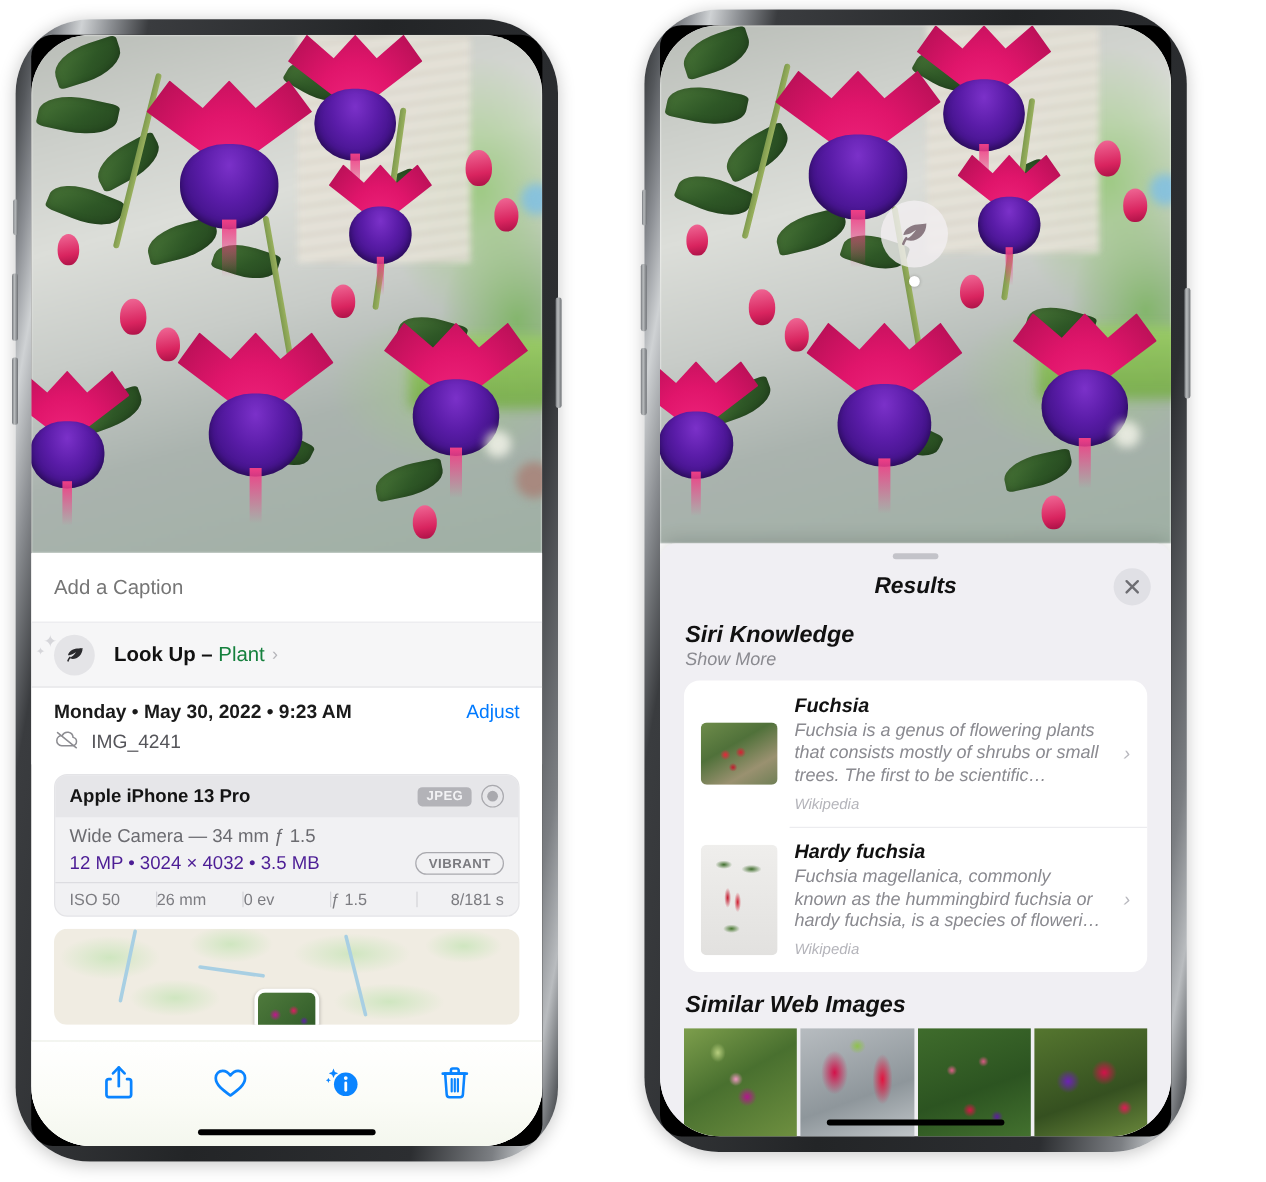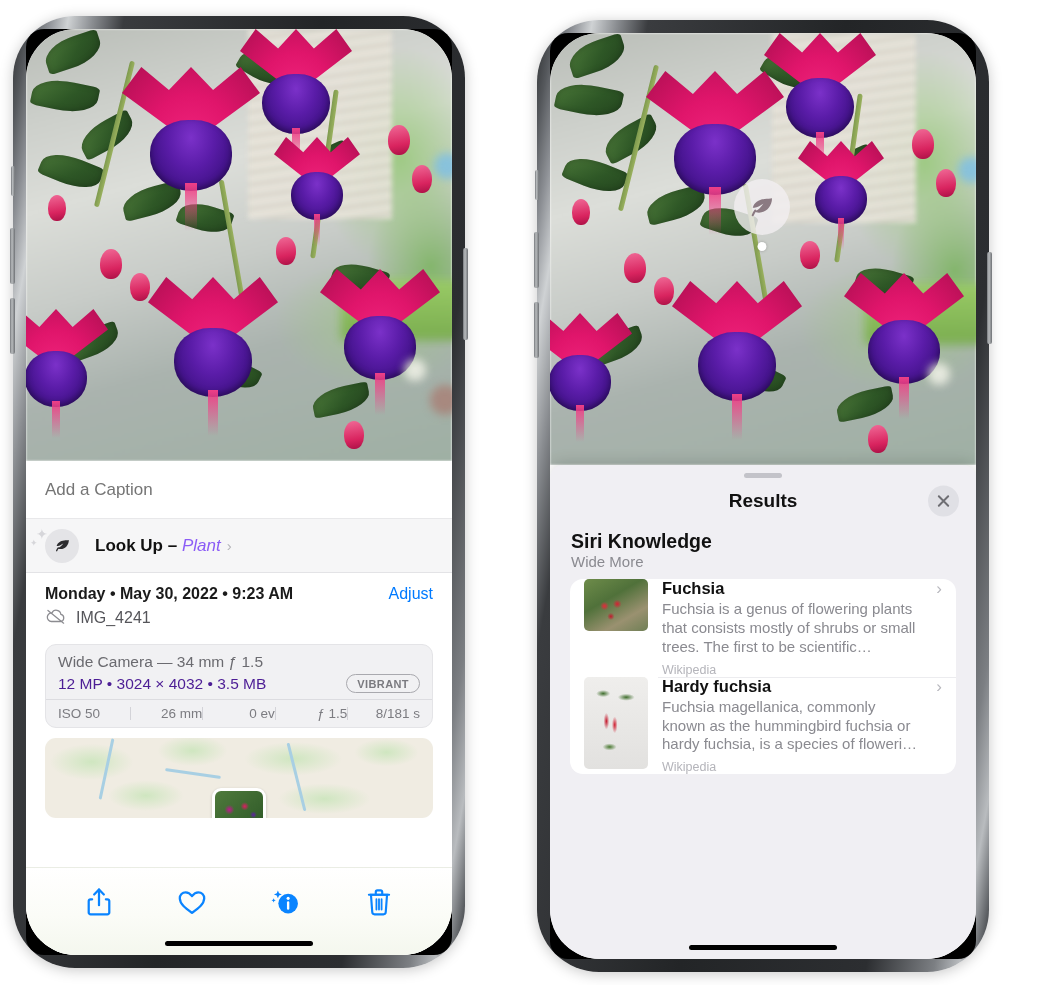--- a/index.html
+++ b/index.html
@@ -14,21 +14,21 @@
   
   .phone {
     position: absolute;
     width: 452px; height: 952px;
     border-radius: 62px;
     background: linear-gradient(100deg,#2b2d2f 0%,#55585c 3%,#8e9196 6%,#cfd2d4 9%,#8a8d91 13%,#3a3c3f 18%,#232527 50%,#2c2e31 80%,#7c7f83 91%,#b9bcbf 95%,#5d6064 98%,#27292b 100%);
     padding: 13px;
     box-shadow: 0 2px 14px rgba(0,0,0,.22);
   }
   .phone.left  { left: 13px;  top: 16px; }
-  .phone.right { left: 537px; top: 20px; }
+  .phone.right { left: 537px; top: 8px; font-style: italic; }
 
   .bezel {
     position: relative;
     width: 100%; height: 100%;
     background: #000;
     border-radius: 18px;
     overflow: hidden;
   }
   .screen {
     position: absolute; inset: 0;
@@ -109,21 +109,21 @@
     padding: 0 19px; background:#f6f6f7;
     border-bottom: 1px solid #e3e3e6;
   }
   .leafbadge {
     width:34px; height:34px; border-radius:50%; background:#e4e4e7;
     display:flex; align-items:center; justify-content:center; flex:none;
   }
   .sparkles { position:absolute; left:10px; top:8px; color:#d6d6da; font-size:14px; line-height:1; }
   .sparkles .s2 { position:absolute; left:-6px; top:12px; font-size:9px; }
   .lookup-txt { margin-left:16px; font-size:17px; font-weight:700; color:#111; }
-  .lookup-txt .sub { font-weight:400; color:#8b5cf6;font-style:italic; }
+  .lookup-txt .sub { font-weight:400; color:#15803d; }
   .chev { color:#b5b5ba; font-size:15px; margin-left:6px; }
 
   .meta { padding: 12px 19px 8px; background:#fff; }
   .meta .line1 { display:flex; align-items:baseline; justify-content:space-between; }
   .meta .date { font-size:16px; font-weight:700; color:#1a1a1a; }
   .meta .adjust { font-size:16px; color:#007aff; }
   .meta .line2 { display:flex; align-items:center; gap:9px; margin-top:5px; }
   .meta .fname { font-size:16px; color:#55555a; }
 
   .exif {
@@ -147,21 +147,21 @@
   .exif .body .r2 { display:flex; align-items:center; justify-content:space-between; margin-top:3px; }
   .exif .body .r2 span.spec { font-size:15.5px; color:#4c1d95; }
   .pill-vibrant {
     border:1px solid #a9a9ae; color:#7a7a7f; font-size:11px; font-weight:600;
     padding: 2.5px 10px; border-radius:10px; letter-spacing:.4px;
   }
   .exif .foot {
     display:flex; align-items:center; border-top:1px solid #dcdce0;
     padding: 6px 12px; font-size:13.5px; color:#7c7c81;
   }
-  .exif .foot .cell { flex:1; text-align:right; }
+  .exif .foot .cell { flex:1; text-align:left; }
   .exif .foot .cell:first-child { text-align:left; }
   .exif .foot .cell:last-child { text-align:right; }
   .exif .foot .sep { width:1px; height:13px; background:#d3d3d8; }
 
   .mapcard {
     margin: 10px 19px 0; height: 80px; border-radius: 11px; overflow:hidden; position:relative;
     background:
       radial-gradient(ellipse 60px 26px at 12% 30%, #cfe6c0, transparent 70%),
       radial-gradient(ellipse 50px 22px at 38% 16%, #cfe6c0, transparent 70%),
       radial-gradient(ellipse 70px 24px at 64% 26%, #cfe6c0, transparent 70%),
@@ -215,21 +215,21 @@
   }
   .sect-hdr {
     display:flex; align-items:baseline; justify-content:space-between;
     padding: 6px 21px 9px;
     flex-direction: column;
   }
   .sect-hdr .h { font-size:19.5px; font-weight:700; color:#111; }
   .sect-hdr .more { font-size:15px; color:#8a8a90; }
 
   .cards { margin: 0 20px; background:#fff; border-radius:13px; overflow:hidden; }
-  .kcard { display:flex; padding: 0 14px; gap:14px; position:relative; }
+  .kcard { display:flex; align-items:center; padding: 12px 14px; gap:14px; position:relative; }
   .kcard + .kcard::before {
     content:''; position:absolute; left:88px; right:0; top:0; height:1px; background:#ececef;
   }
   .kthumb { width:64px; height:52px; border-radius:5px; flex:none; overflow:hidden; }
   .kthumb.a {
     background:
       radial-gradient(circle 6px at 32% 52%, #e8263a, transparent 72%),
       radial-gradient(circle 6px at 52% 48%, #d81f33, transparent 72%),
       radial-gradient(circle 5px at 42% 72%, #c4182c, transparent 72%),
       linear-gradient(150deg,#6e8c4a 0%,#50713a 38%,#9a9170 72%,#6f7f55 100%);
@@ -406,20 +406,27 @@
                 <svg width="22" height="16" viewBox="0 0 26 18" aria-hidden="true">
                   <path d="M7.5 15.5h10.8a4.2 4.2 0 0 0 .5-8.3A5.6 5.6 0 0 0 8.2 5.3 4.5 4.5 0 0 0 7.5 15.5z" fill="none" stroke="#8c8c91" stroke-width="1.5"></path>
                   <line x1="3.5" y1="2.5" x2="22" y2="17.5" stroke="#8c8c91" stroke-width="1.5" stroke-linecap="round"></line>
                 </svg>
               </span>
               <span class="fname">IMG_4241</span>
             </div>
           </div>
 
           <div class="exif">
+            <div class="hdr">
+              <span class="dev">Apple iPhone 13 Pro</span>
+              <span class="right">
+                <span class="pill-jpeg">JPEG</span>
+                <span class="lensicon"></span>
+              </span>
+            </div>
             <div class="body">
               <div class="r1">Wide Camera — 34 mm ƒ 1.5</div>
               <div class="r2">
                 <span class="spec">12 MP • 3024 × 4032 • 3.5 MB</span>
                 <span class="pill-vibrant">VIBRANT</span>
               </div>
             </div>
             <div class="foot">
               <span class="cell">ISO 50</span>
               <span class="sep"></span>
@@ -569,21 +576,21 @@
             <span class="title">Results</span>
             <span class="closebtn">
               <svg width="15" height="15" viewBox="0 0 16 16" aria-hidden="true">
                 <path d="M3 3 L13 13 M13 3 L3 13" stroke="#6e6e73" stroke-width="2.1" stroke-linecap="round"></path>
               </svg>
             </span>
           </div>
 
           <div class="sect-hdr">
             <span class="h">Siri Knowledge</span>
-            <span class="more">Wide More</span>
+            <span class="more">Show More</span>
           </div>
 
           <div class="cards">
             <div class="kcard">
               <span class="kthumb a"></span>
               <span class="ktext">
                 <span class="ktitle" style="display:block;">Fuchsia</span>
                 <span class="kdesc" style="display:block;">Fuchsia is a genus of flowering plants that consists mostly of shrubs or small trees. The first to be scientific…</span>
                 <span class="ksrc" style="display:block;">Wikipedia</span>
               </span>
@@ -593,20 +600,29 @@
               <span class="kthumb b"></span>
               <span class="ktext">
                 <span class="ktitle" style="display:block;">Hardy fuchsia</span>
                 <span class="kdesc" style="display:block;">Fuchsia magellanica, commonly known as the hummingbird fuchsia or hardy fuchsia, is a species of floweri…</span>
                 <span class="ksrc" style="display:block;">Wikipedia</span>
               </span>
               <span class="kchev">›</span>
             </div>
           </div>
 
+          <div class="simwrap">
+            <div class="sim-h">Similar Web Images</div>
+            <div class="simrow">
+              <span class="simthumb s1"></span>
+              <span class="simthumb s2"></span>
+              <span class="simthumb s3"></span>
+              <span class="simthumb s4"></span>
+            </div>
+          </div>
 
           <div class="home-ind"></div>
         </div>
 
       </div>
     </div>
   </div>
 
 </div>
 

